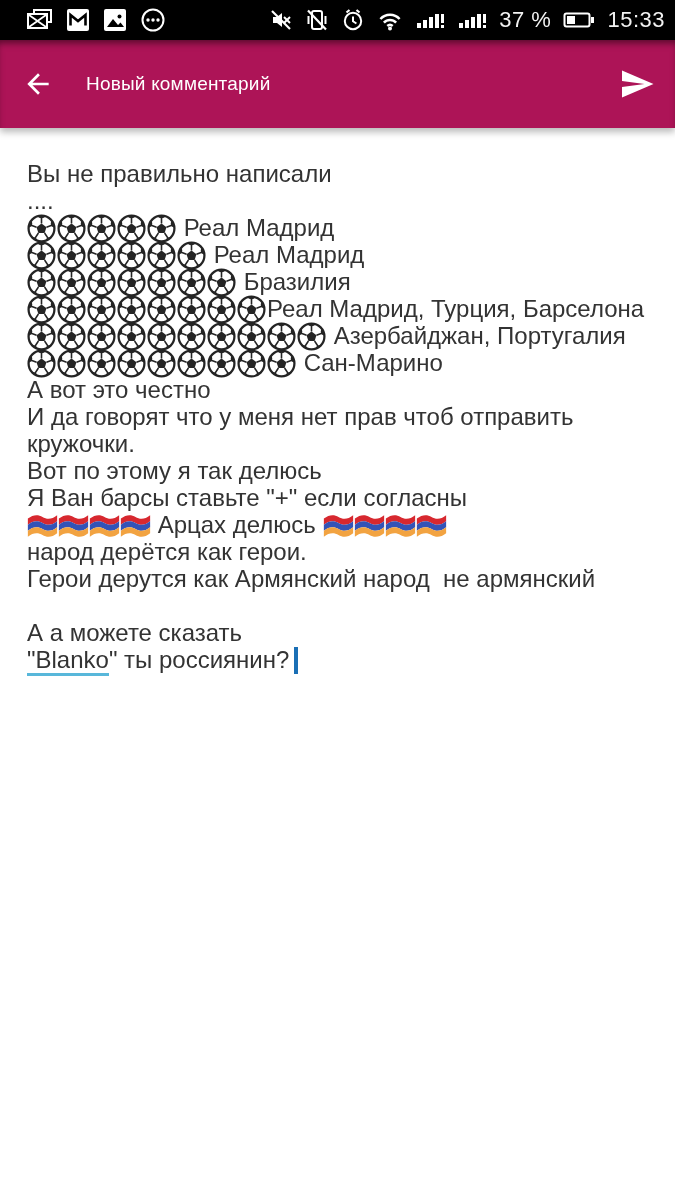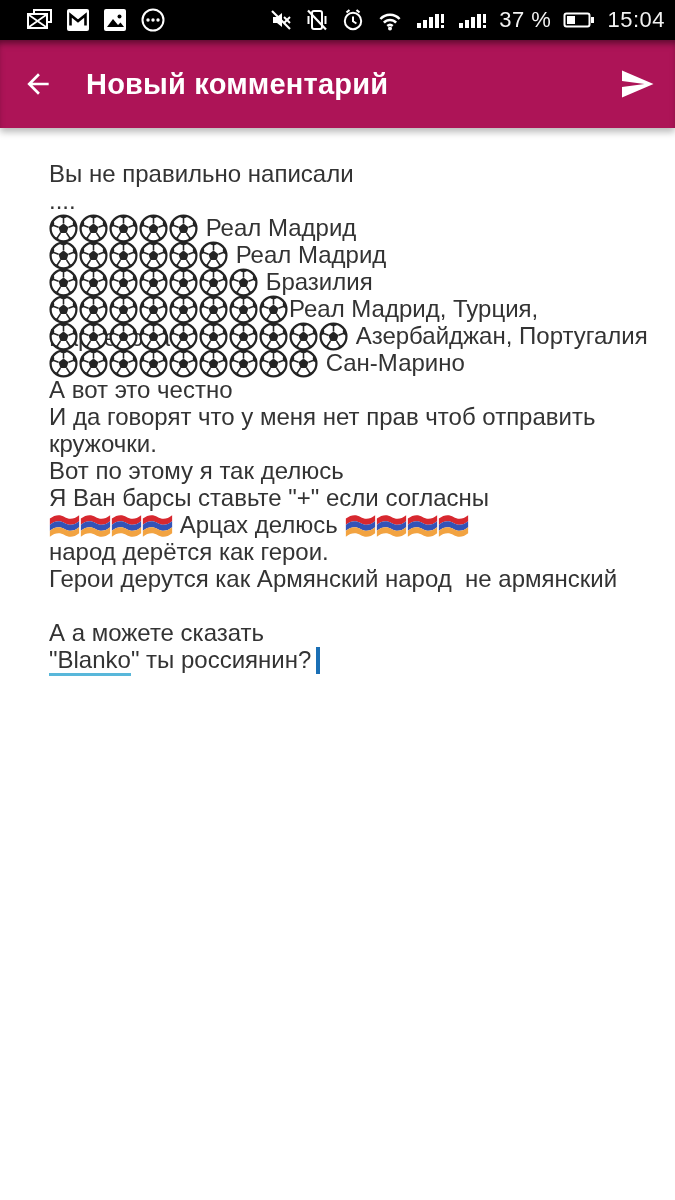--- a/index.html
+++ b/index.html
@@ -21,29 +21,29 @@
     position:relative;height:88px;background:#ad1457;display:flex;align-items:center;
     box-shadow:0 4px 7px rgba(0,0,0,0.28), inset 0 6px 7px -3px rgba(0,0,0,0.5);
   }
   .icon-btn{
     background:none;border:none;padding:0;margin:0;cursor:pointer;
     display:flex;align-items:center;justify-content:center;width:48px;height:48px;
   }
   .icon-btn.back{margin-left:14px;}
   .icon-btn.send{margin-left:auto;margin-right:14px;}
   .app-title{
-    color:#ffffff;font-size:29px;font-weight:700;margin-left:24px;letter-spacing:0.2px;
+    color:#ffffff;font-size:19px;font-weight:400;margin-left:24px;letter-spacing:0.2px;
     white-space:nowrap;
   }
   
   .comment-area{
     padding:32px 27px 0 27px;color:#333333;font-size:24px;cursor:text;
   }
   .line{
-    height:27px;line-height:27px;white-space:pre-wrap;overflow:visible;margin-left:22px;
+    height:27px;line-height:27px;white-space:pre-wrap;overflow:visible;
   }
   .ball{vertical-align:-7px;margin:0 1px 0 0;}
   .flag{vertical-align:-5px;margin:0 0 0 0;}
   .misspelled{border-bottom:3px solid #58b7da;}
   .caret{
     display:inline-block;width:4px;height:27px;background:#1a6fb5;
     vertical-align:-6px;margin-left:5px;
   }
   .defs{position:absolute;width:0;height:0;overflow:hidden;}
 </style>
@@ -147,21 +147,21 @@
         <rect x="20" y="6" width="4" height="14" fill="#ffffff"></rect>
         <rect x="26" y="6" width="3" height="9" fill="#ffffff"></rect>
         <rect x="26" y="17" width="3" height="3" fill="#ffffff"></rect>
       </svg>
       <span class="sb-text">37 %</span>
       <svg width="32" height="18" viewBox="0 0 32 18">
         <rect x="1.5" y="2.5" width="25" height="13" rx="2" fill="none" stroke="#ffffff" stroke-width="2"></rect>
         <rect x="28" y="6" width="3" height="6" fill="#ffffff"></rect>
         <rect x="4" y="5" width="8" height="8" fill="#ffffff"></rect>
       </svg>
-      <span class="sb-text">15:04</span>
+      <span class="sb-text">15:33</span>
     </div>
   </div>
 
   <div class="app-bar">
     <button class="icon-btn back">
       <svg width="32" height="32" viewBox="0 0 24 24">
         <path d="M20 11H7.83l5.59-5.59L12 4l-8 8 8 8 1.41-1.41L7.83 13H20v-2z" fill="#ffffff"></path>
       </svg>
     </button>
     <div class="app-title">Новый комментарий</div>

